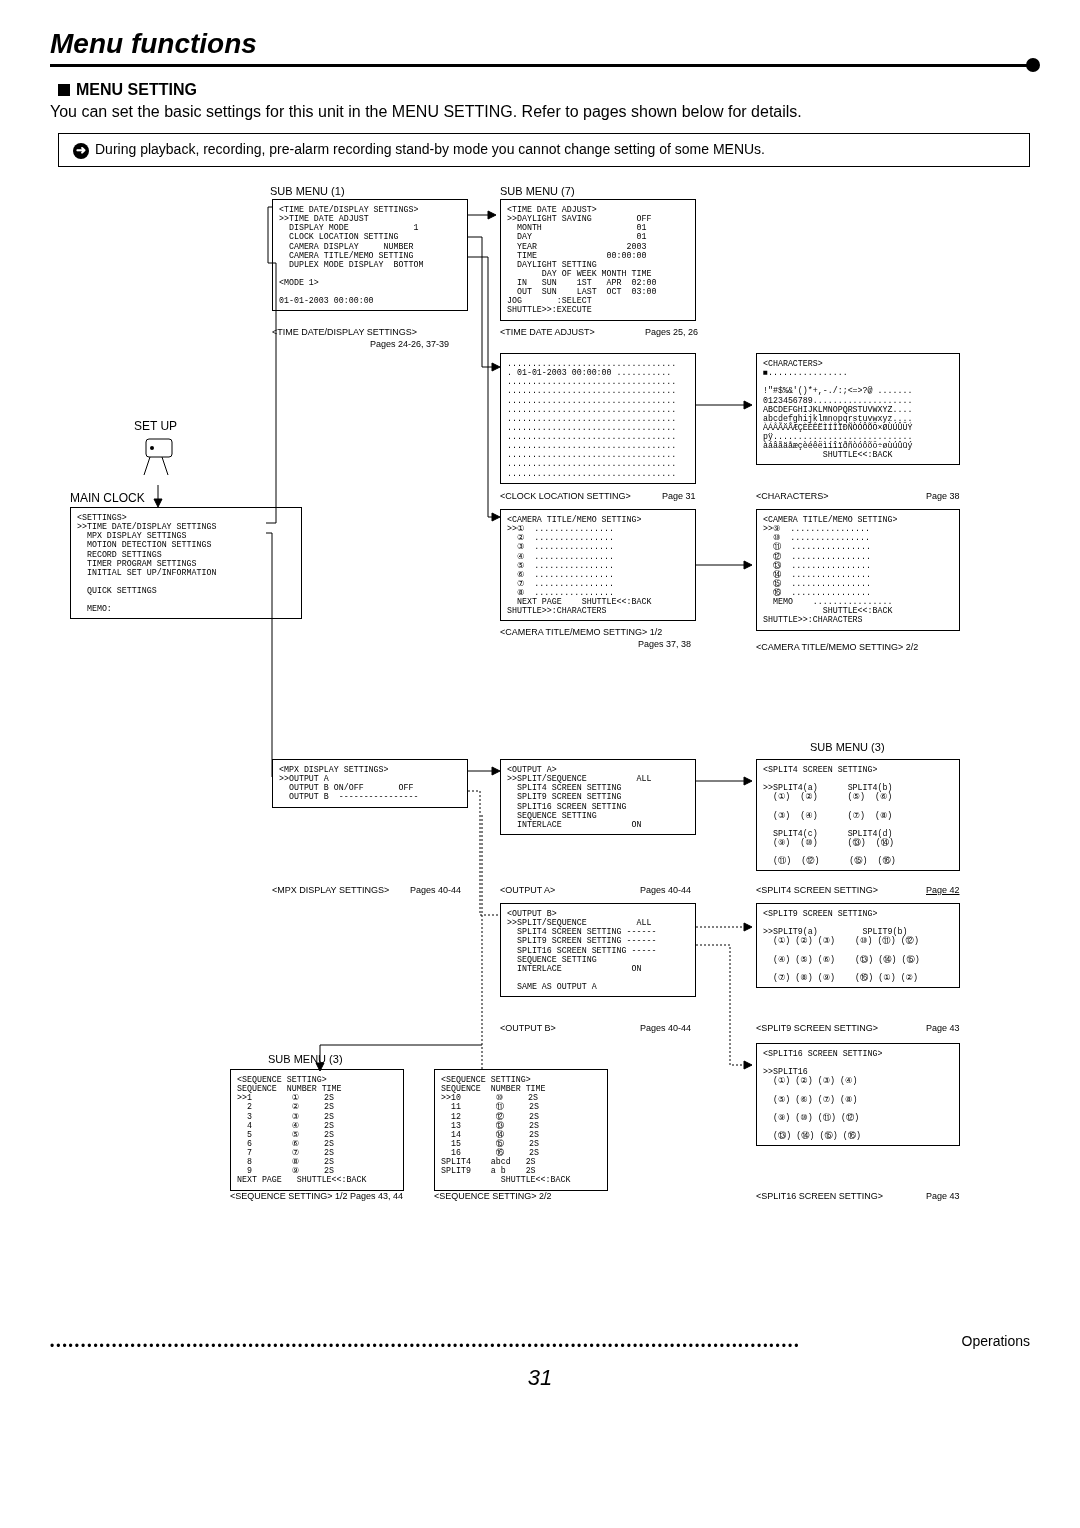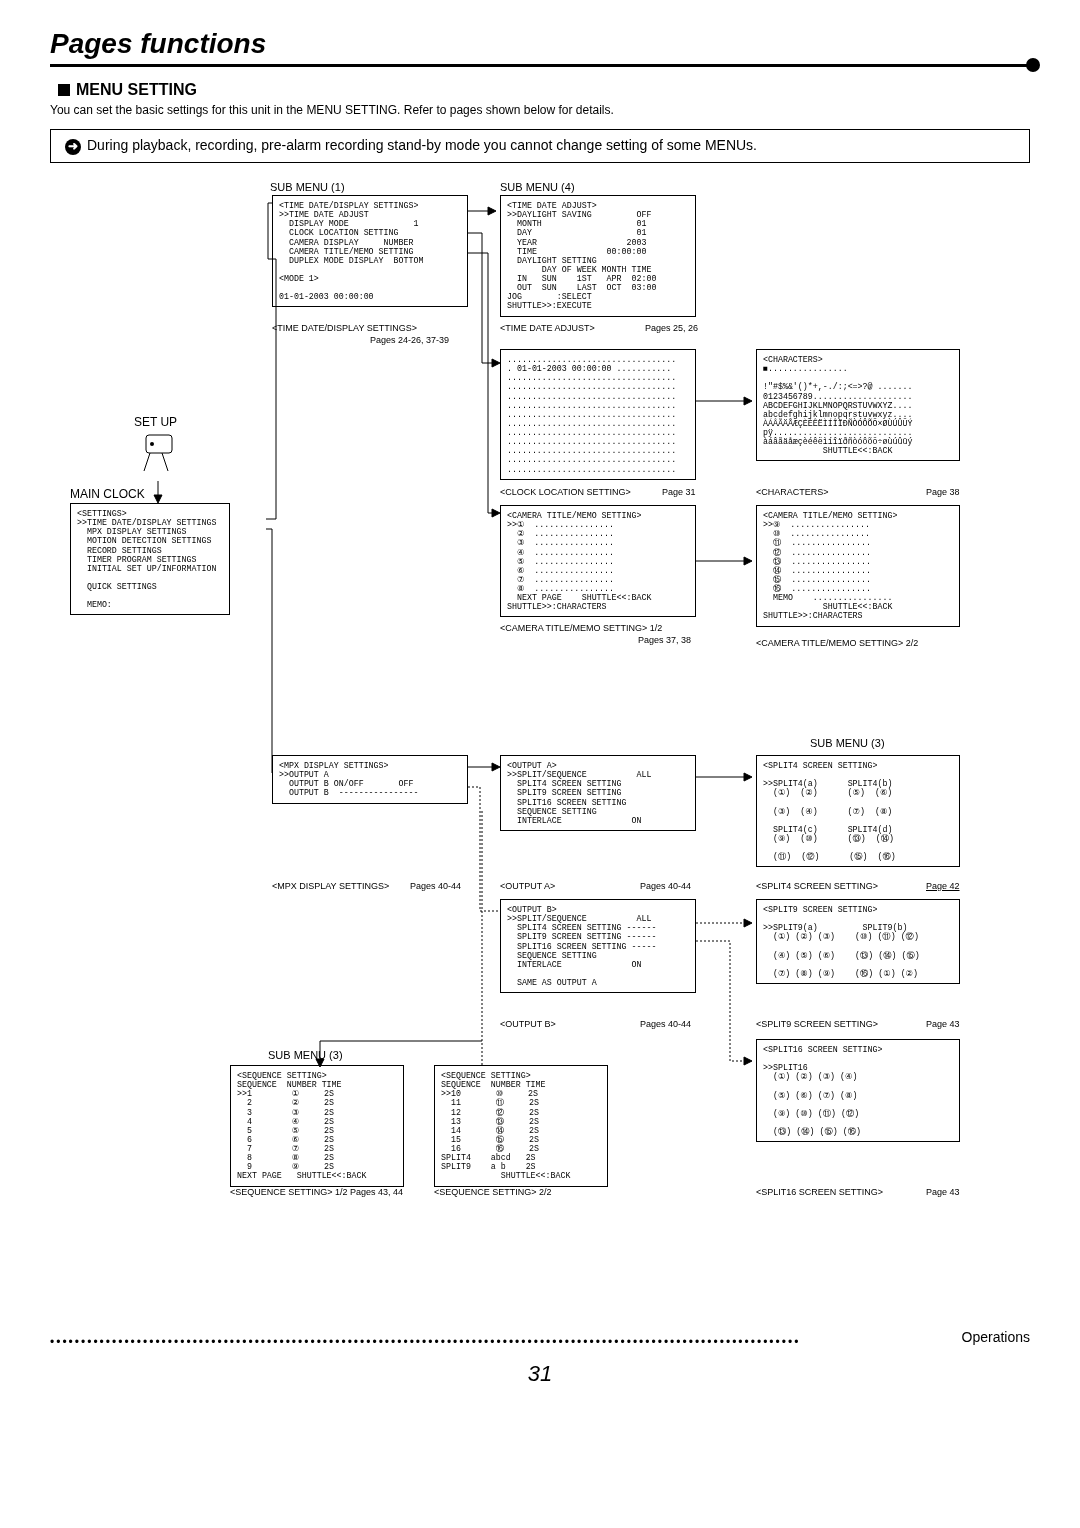--- a/index.html
+++ b/index.html
@@ -11,67 +11,67 @@
     color: #000;
     background: #fff;
     font-size: 13px;
   }
   .title-row { margin-bottom: 4px; }
   .big-title { font-style: italic; font-weight: bold; font-size: 28px; }
   hr.thick { border: none; border-top: 3px solid #000; margin: 2px 0 14px 0; }
   .tab { position: absolute; right: 40px; top: 58px; width: 14px; height: 14px; background:#000; border-radius: 50% 50% 50% 50%; }
   .section-title { font-weight: bold; font-size: 16px; padding-left: 8px; }
   .section-title .sq { display:inline-block; width:12px; height:12px; background:#000; margin-right:6px; vertical-align: -1px;}
-  .note-box { border: 1px solid #000; padding: 7px 14px; margin: 12px 0 18px 0; font-size: 14px;}
+  .note-box { border: 1px solid #000; padding: 7px 14px; margin: 12px 0 18px 8px; font-size: 14px;}
   .note-box .arrow-circle { display:inline-block; width:16px; height:16px; border-radius:50%; background:#000; color:#fff; font-size:12px; text-align:center; line-height:15px; margin-right:6px; font-weight:bold;}
   .diagram { position: relative; height: 1140px; font-size: 8px; }
   .mono { font-family: "Courier New", monospace; font-size: 8.3px; line-height: 1.1; white-space: pre; }
   .panel { position:absolute; border: 1px solid #000; padding: 5px 6px; background:#fff;}
   .cap { position:absolute; font-family: Arial; font-size: 9px; }
   .hdr { position:absolute; font-family: Arial; font-size: 11px; }
   .setup { position:absolute; font-family: Arial; font-size: 12px; }
   .mainm { position:absolute; font-family: Arial; font-size: 12px; }
   .page { text-align: center; font-style: italic; font-size: 22px; margin-top: 0; }
   svg.wires { position: absolute; left:0; top:0; pointer-events:none; }
 </style>
 </head>
 <body>
 
 <div class="title-row">
-  <span class="big-title">Pages functions</span>
+  <span class="big-title">Menu functions</span>
 </div>
 <hr class="thick">
 <div class="tab"></div>
 
 <div class="section-title">
   <span class="sq"></span><span>MENU SETTING</span>
 </div>
-<div style="font-size:12px; margin-top:4px">You can set the basic settings for this unit in the MENU SETTING.  Refer to pages shown below for details.</div>
+<div style="font-size:16px; margin-top:4px">You can set the basic settings for this unit in the MENU SETTING.  Refer to pages shown below for details.</div>
 
 <div class="note-box">
   <span class="arrow-circle">➜</span><span>During playback, recording, pre-alarm recording stand-by mode you cannot change setting of some MENUs.</span>
 </div>
 
 <div class="diagram">
 
   <div class="hdr" style="left:220px; top:0px;">SUB MENU (1)</div>
-  <div class="hdr" style="left:450px; top:0px;">SUB MENU (4)</div>
+  <div class="hdr" style="left:450px; top:0px;">SUB MENU (7)</div>
   <div class="hdr" style="left:760px; top:556px;">SUB MENU (3)</div>
   <div class="hdr" style="left:218px; top:868px;">SUB MENU (3)</div>
 
   <div class="setup" style="left:84px; top:234px;">SET UP</div>
   <svg class="wires" style="left:90px; top:250px;" width="40" height="48">
     <rect x="6" y="4" width="26" height="18" rx="3" fill="#fff" stroke="#000"></rect>
     <path d="M10 22 L4 40 M22 22 L28 40" stroke="#000" fill="none"></path>
     <circle cx="12" cy="13" r="2" fill="#000"></circle>
   </svg>
 
   <div class="mainm" style="left:20px; top:306px;">MAIN CLOCK</div>
 
-  <div class="panel mono" style="left:20px; top:322px; width:160px;">&lt;SETTINGS&gt;
+  <div class="panel mono" style="left:20px; top:322px; width:232px;">&lt;SETTINGS&gt;
 &gt;&gt;TIME DATE/DISPLAY SETTINGS
   MPX DISPLAY SETTINGS
   MOTION DETECTION SETTINGS
   RECORD SETTINGS
   TIMER PROGRAM SETTINGS
   INITIAL SET UP/INFORMATION
 
   QUICK SETTINGS
 
   MEMO:</div>

